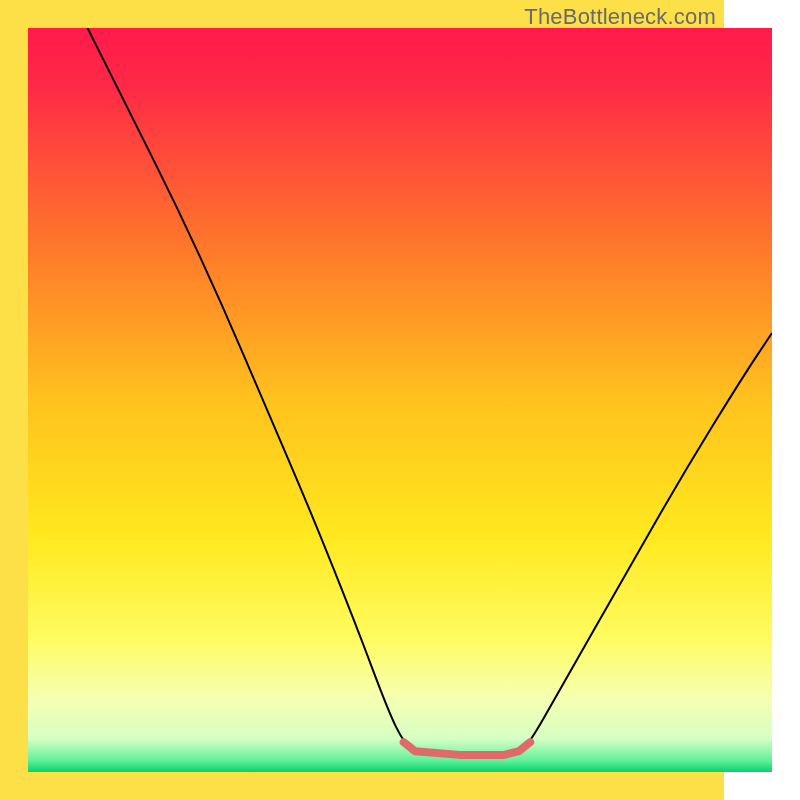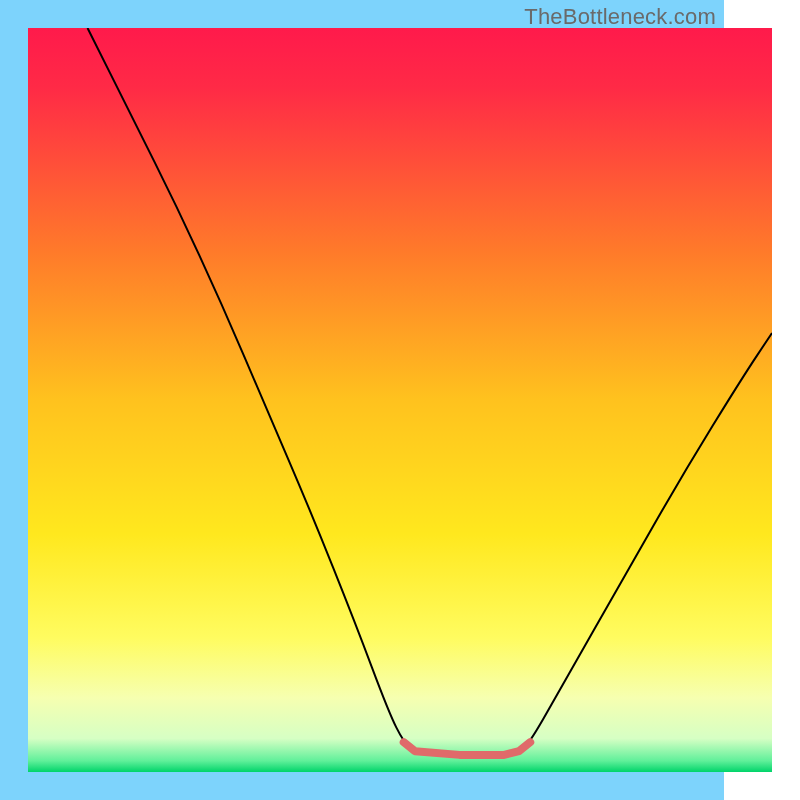--- a/index.html
+++ b/index.html
@@ -1,17 +1,17 @@
 <!DOCTYPE html>
 <html><head>
 <meta charset="utf-8">
 <style>
   * { margin: 0; padding: 0; box-sizing: border-box; }
   body { width: 800px; height: 800px; overflow: hidden; font-family: Arial, sans-serif; }
-  .container { position: relative; width: 724px; height: 800px; background: #7dd3fc; }
+  .container { position: relative; width: 724px; height: 800px; background: #fde047; }
   .watermark { position: absolute; top: 4px; right: 8px; color: #6a6a6a; font-size: 22px; font-weight: 500; z-index: 10; letter-spacing: 0.2px; }
   .plot-frame { position: absolute; left: 28px; top: 28px; width: 744px; height: 744px; background: #000; }
   .gradient { position: absolute; inset: 0; }
   svg.curve { position: absolute; inset: 0; }
 </style>
 </head>
 <body>
 
 <div class="container">
   <div class="watermark">TheBottleneck.com</div>

